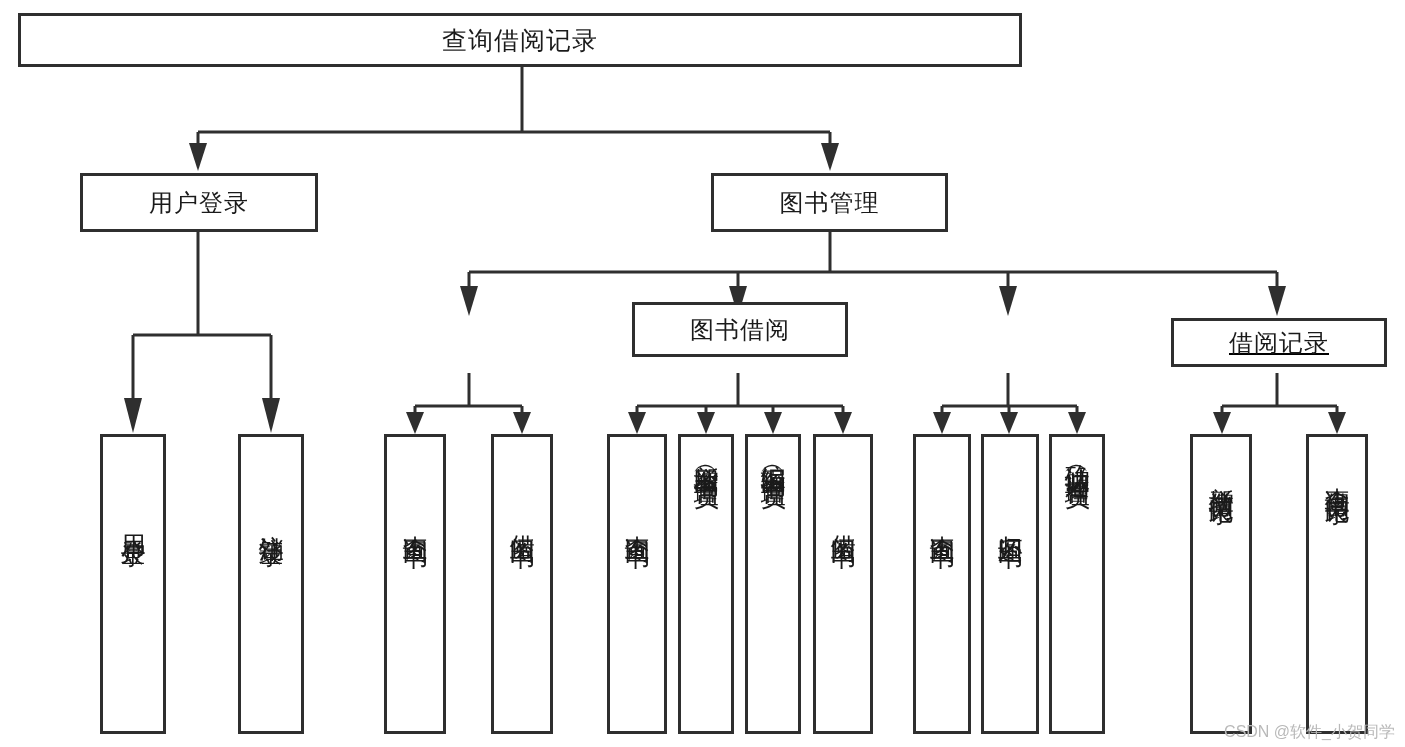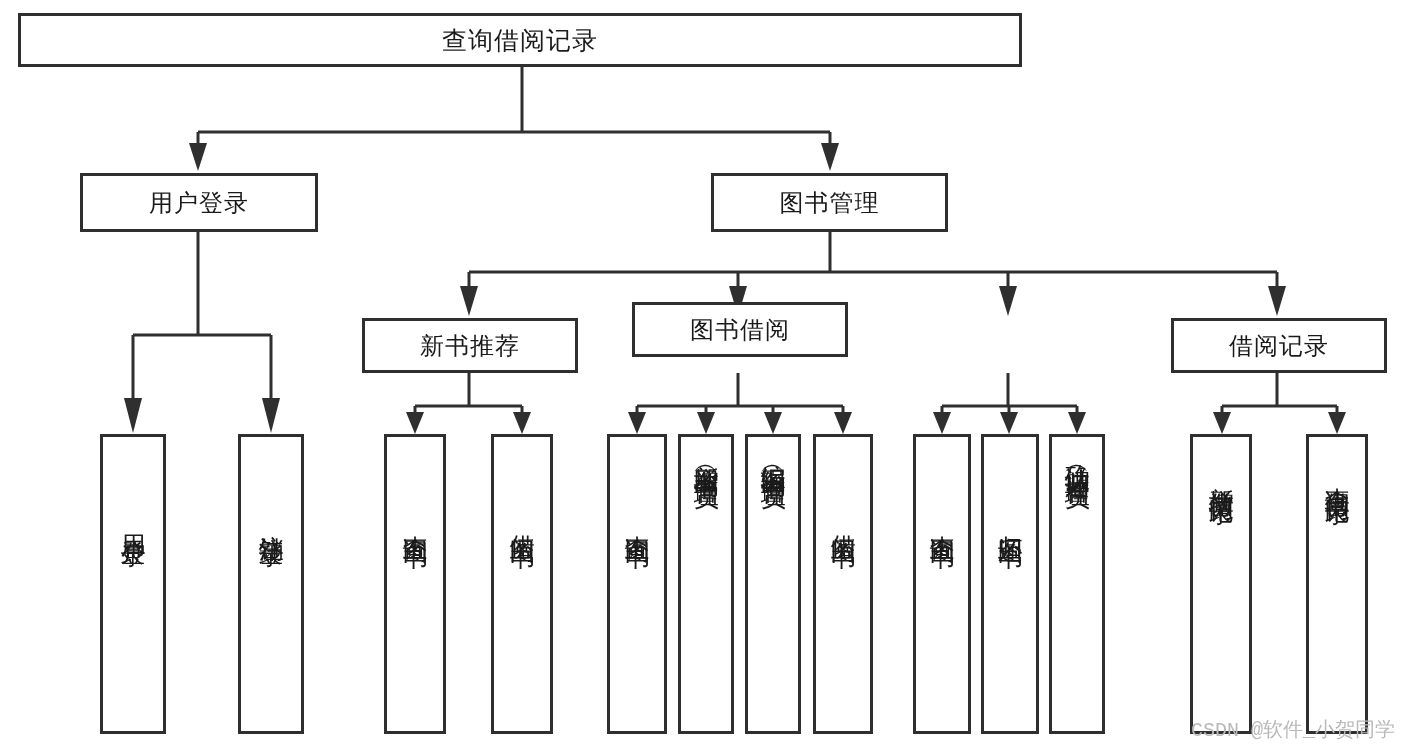--- a/index.html
+++ b/index.html
@@ -63,24 +63,24 @@
     stroke: #2f2f2f;
     stroke-width: 3;
     fill: none;
   }
   .arrow-head { fill: #2f2f2f; }
 
   .watermark {
     position: absolute;
     right: 10px;
     bottom: 4px;
-    font-size: 20px;
+    font-size: 16px;
     color: #b9b9b9;
     white-space: nowrap;
-    font-family: Liberation Mono, monospace;
+    font-family: Liberation Sans, sans-serif;
   }
 </style>
 </head>
 <body>
 
 <div id="canvas">
 
   <svg class="edges" viewBox="0 0 1405 747">
     <defs></defs>
 
@@ -150,27 +150,24 @@
     <span class="node-label">查询借阅记录</span>
   </div>
 
   <div class="node lvl2" style="left:80px; top:173px; width:238px; height:59px;">
     <span class="node-label">用户登录</span>
   </div>
   <div class="node lvl2" style="left:711px; top:173px; width:237px; height:59px;text-align:center;">
     <span class="node-label">图书管理</span>
   </div>
 
-  <div class="node lvl3" style="left:362px; top:318px; width:216px; height:55px;">
-    <span class="node-label">新书推荐</span>
-  </div>
   <div class="node lvl3" style="left:632px; top:302px; width:216px; height:55px;">
     <span class="node-label">图书借阅</span>
   </div>
-  <div class="node lvl3" style="left:1171px; top:318px; width:216px; height:55px;">
+  <div class="node lvl3" style="left:1171px; top:318px; width:216px; height:49px;text-decoration:underline;">
     <span class="node-label">借阅记录</span>
   </div>
 
   <div class="node leaf mid" style="left:100px; top:434px; width:66px; height:300px;">
     <span class="node-label">用户登录</span>
   </div>
   <div class="node leaf mid" style="left:238px; top:434px; width:66px; height:300px;">
     <span class="node-label">注销登录</span>
   </div>
 

